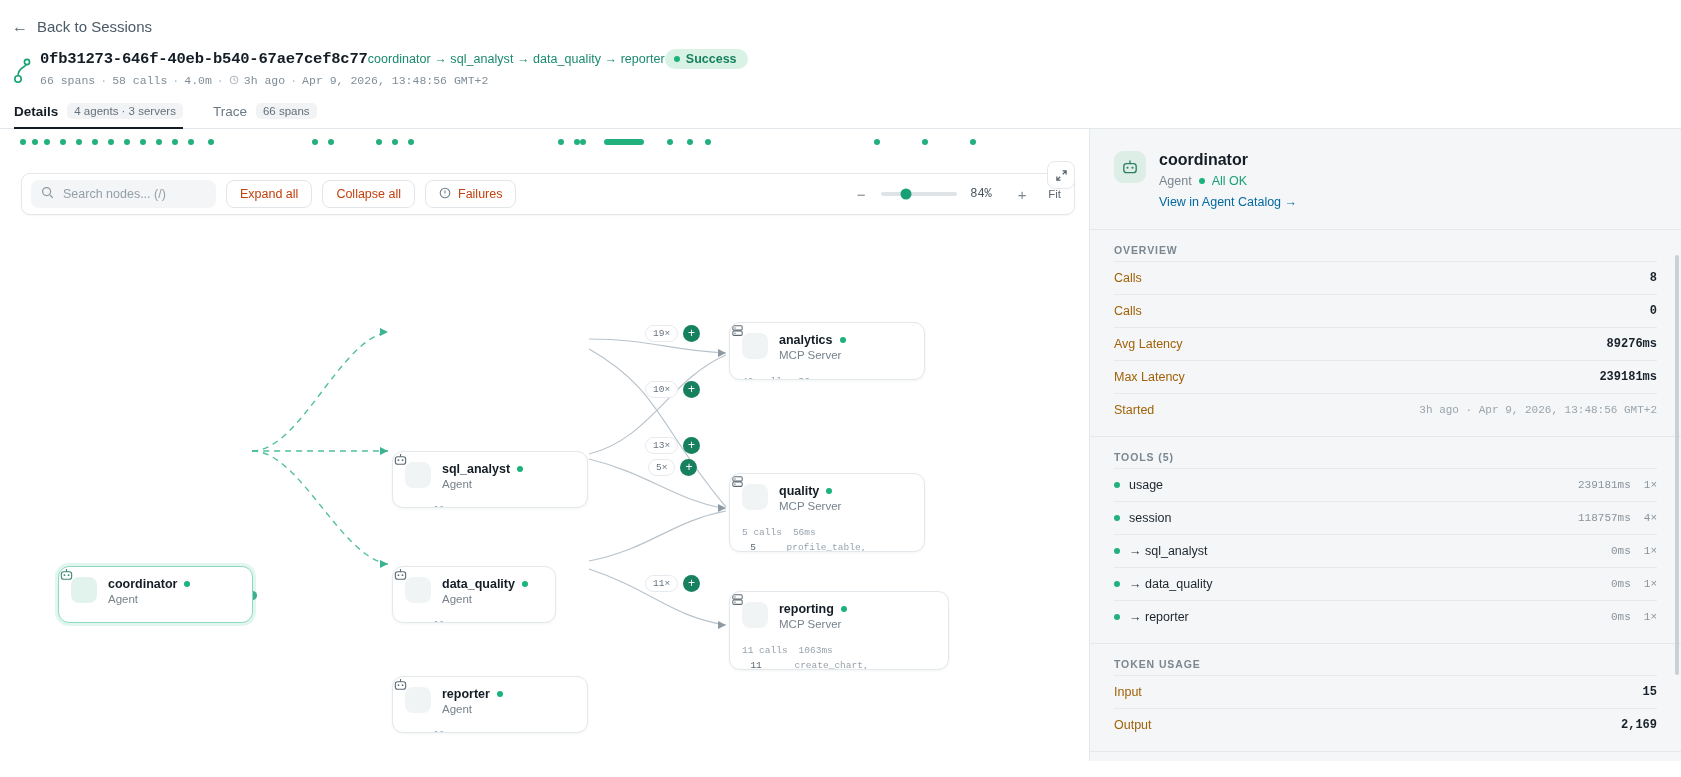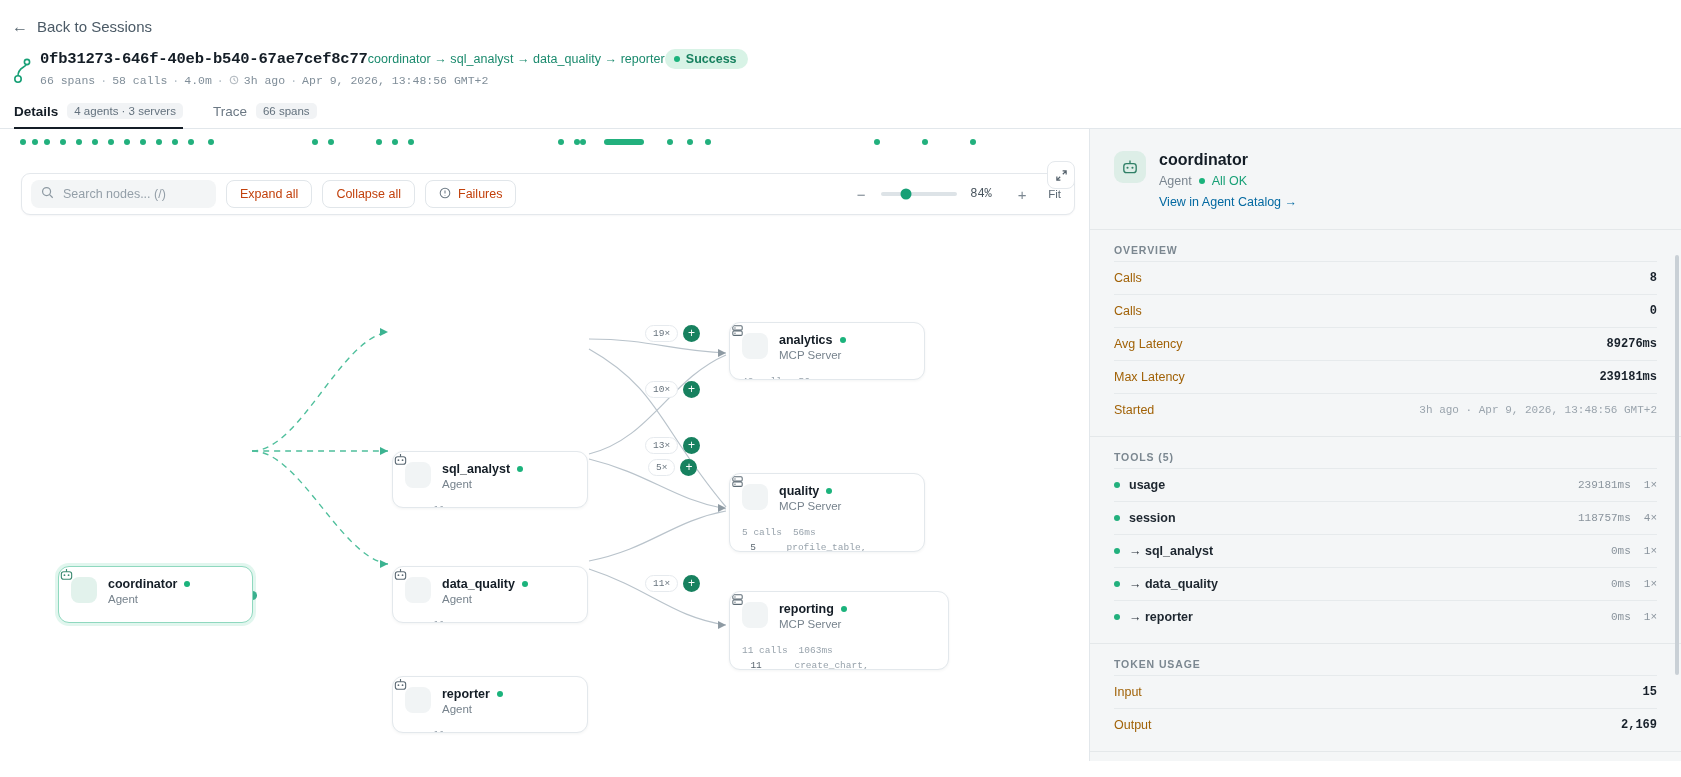--- a/index.html
+++ b/index.html
@@ -182,21 +182,21 @@
   }
   .row:first-of-type { border-top: 0; }
   .row-k { color: #a16207; }
   .row-v { font-family: "Liberation Mono", monospace; font-size: 12px; font-weight: bold; color: #18212b; }
   .row-v.muted { font-weight: normal; color: #9aa4ad; font-size: 11px; }
   .tool-row {
     display: flex; align-items: center; padding: 9px 0;
     border-top: 1px solid #e6eaec; font-size: 12.5px;
   }
   .tool-row:first-of-type { border-top: 0; }
-  .tool-name { display: flex; align-items: center; gap: 9px; color: #1d262f; font-weight: bold; font-size: 12.5px; }
+  .tool-name { display: flex; align-items: center; gap: 9px; color: #1d262f; font-weight: normal; font-size: 12.5px; }
   .tool-name .sdot { width: 6px; height: 6px; border-radius: 3px; background: #22b07d; }
   .tool-right {
     margin-left: auto; display: flex; align-items: baseline; gap: 13px;
     font-family: "Liberation Mono", monospace; font-size: 11px; color: #8a949d;
   }
   .scrollbar {
     position: absolute; right: 2px; top: 126px; width: 4px; height: 420px;
     background: #c9d0d6; border-radius: 2px;
   }
 </style>
@@ -398,21 +398,21 @@
             </div>
             <div class="node-kind">Agent</div>
           </div>
         </div>
         <div class="node-stats">
           <span>19 calls</span>
           <span>77ms</span>
         </div>
       </div>
 
-      <div class="node" style="left:392px; top:437px; width:196px; height:57px;">
+      <div class="node" style="left:392px; top:437px; width:164px; height:57px;">
         <div class="node-top">
           <div class="node-ico">
             <svg width="15" height="15" viewBox="0 0 16 16">
                 <rect x="2.5" y="5" width="11" height="8" rx="2.4" fill="none" stroke="#5d6b75" stroke-width="1.2"></rect>
                 <path d="M8 2.2V5" stroke="#5d6b75" stroke-width="1.2"></path>
                 <circle cx="5.8" cy="8.7" r=".95" fill="#5d6b75"></circle>
                 <circle cx="10.2" cy="8.7" r=".95" fill="#5d6b75"></circle>
               </svg>
           </div>
           <div>

